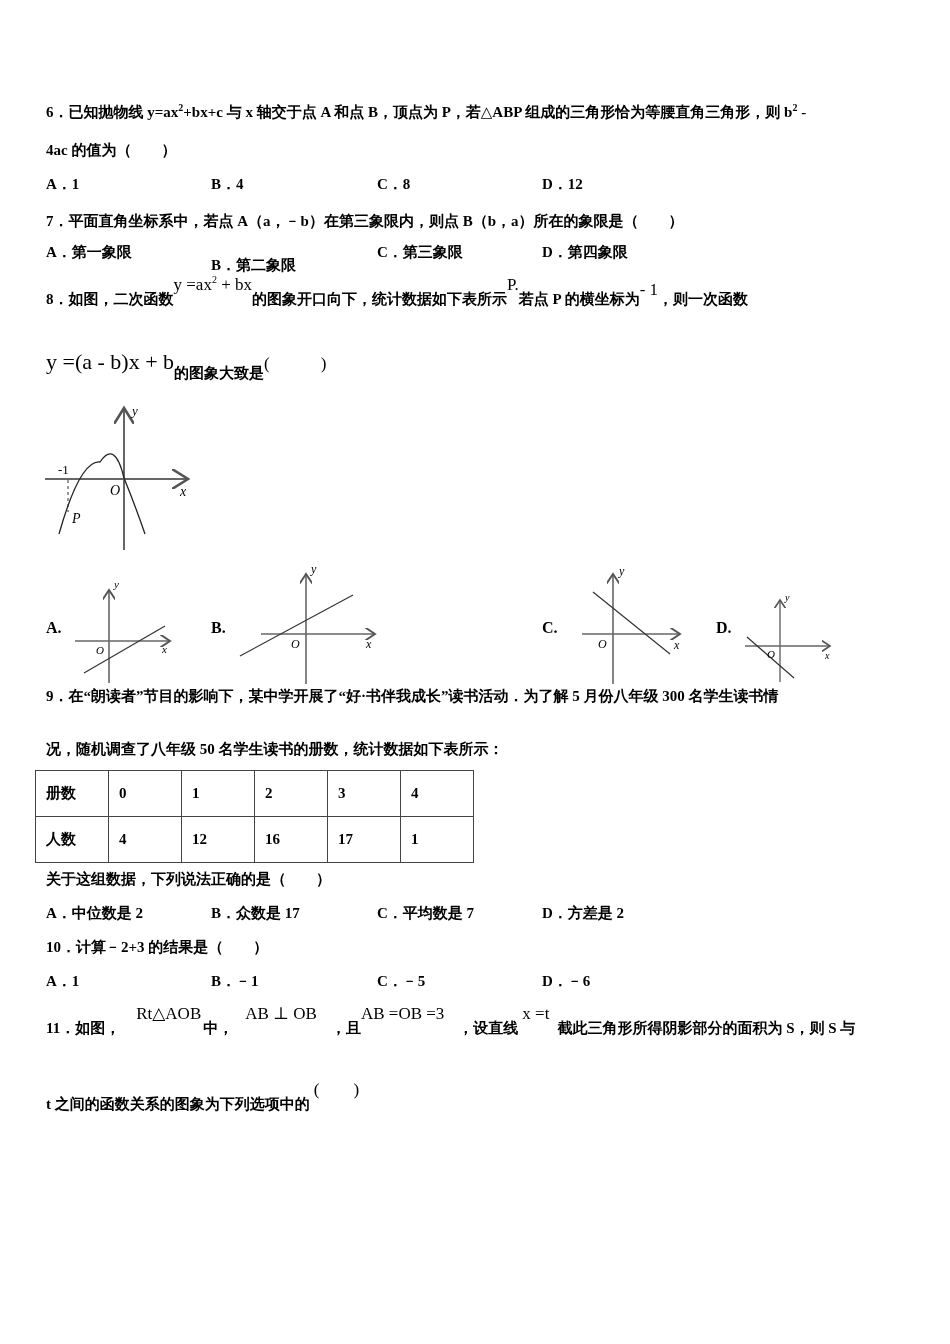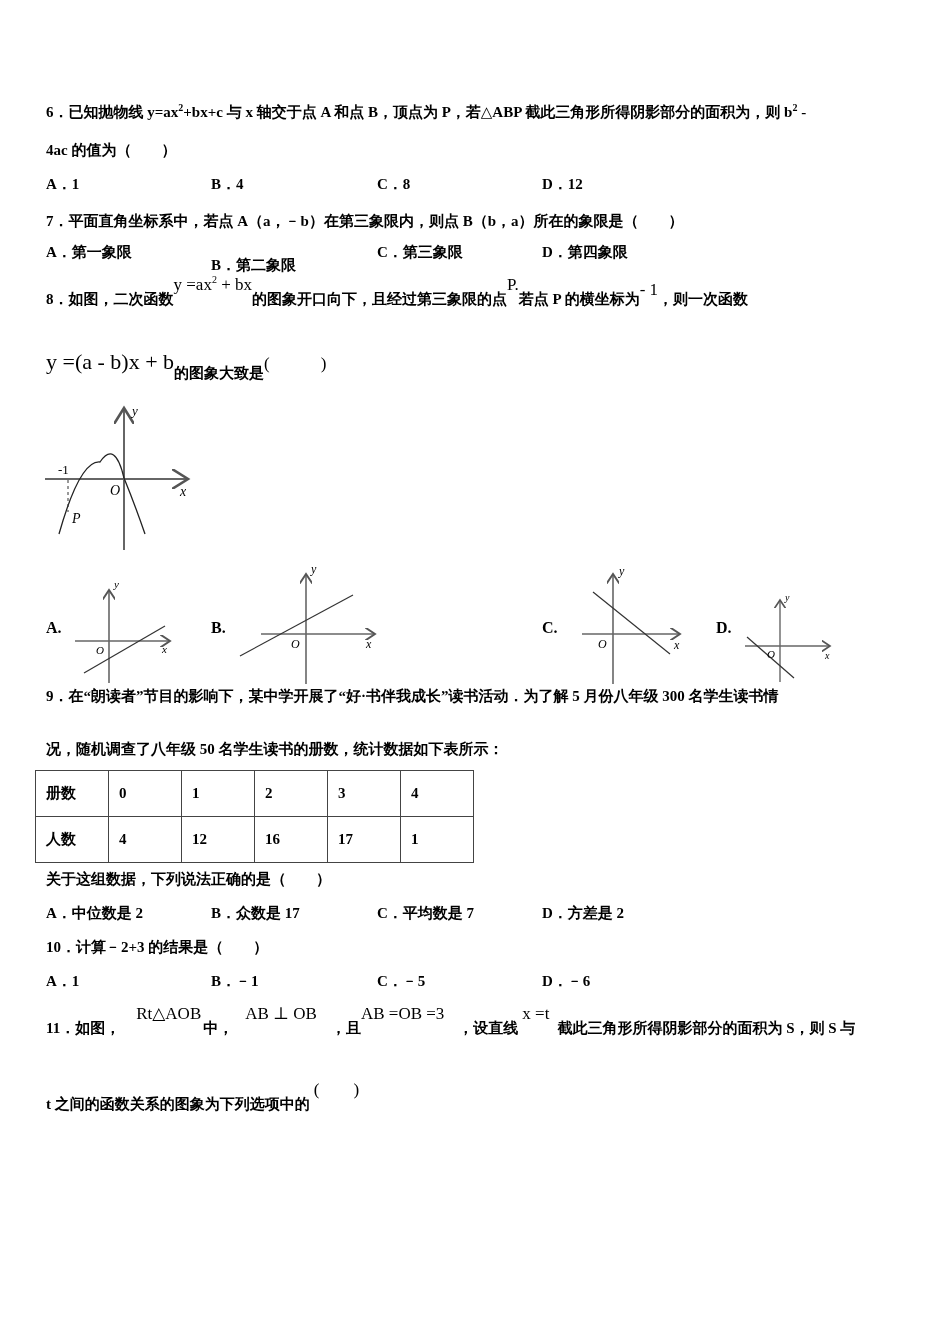--- a/index.html
+++ b/index.html
@@ -15,36 +15,36 @@
   table.data td { border:1.5px solid #444; height:45px; padding:0 0 0 10px; vertical-align:middle; }
   table.data td.h { width:62px; }
   table.data td.v { width:62px; }
   svg text { font-family:"Liberation Serif", serif; font-style:italic; }
   .figlabel { position:absolute; font-size:16px; font-weight:bold; }
 </style>
 </head>
 <body>
 
 <div class="line" style="top:103px;">
-  <span>6．已知抛物线 y=ax</span><span class="sup">2</span><span>+bx+c 与 x 轴交于点 A 和点 B，顶点为 P，若△ABP 截此三角形所得阴影部分的面积为，则 b</span><span class="sup">2</span><span> -</span>
+  <span>6．已知抛物线 y=ax</span><span class="sup">2</span><span>+bx+c 与 x 轴交于点 A 和点 B，顶点为 P，若△ABP 组成的三角形恰为等腰直角三角形，则 b</span><span class="sup">2</span><span> -</span>
 </div>
 <div class="line" style="top:141px;">4ac 的值为（　　）</div>
 <div class="opt" style="left:46px; top:175px;">A．1</div>
 <div class="opt" style="left:211px; top:175px;">B．4</div>
 <div class="opt" style="left:377px; top:175px;">C．8</div>
 <div class="opt" style="left:542px; top:175px;">D．12</div>
 
 <div class="line" style="top:212px;">7．平面直角坐标系中，若点 A（a，﹣b）在第三象限内，则点 B（b，a）所在的象限是（　　）</div>
 <div class="opt" style="left:46px; top:243px;">A．第一象限</div>
 <div class="opt" style="left:211px; top:256px;">B．第二象限</div>
 <div class="opt" style="left:377px; top:243px;">C．第三象限</div>
 <div class="opt" style="left:542px; top:243px;">D．第四象限</div>
 
 <div class="line" style="top:290px;">
-  <span>8．如图，二次函数</span><span class="math upx"><span>y =ax</span><span class="sup">2</span><span> + bx</span></span><span>的图象开口向下，且经过第三象限的点</span><span class="math upx">P.</span><span>若点 P 的横坐标为</span><span class="math up">- 1</span><span>，则一次函数</span>
+  <span>8．如图，二次函数</span><span class="math upx"><span>y =ax</span><span class="sup">2</span><span> + bx</span></span><span>的图象开口向下，统计数据如下表所示</span><span class="math upx">P.</span><span>若点 P 的横坐标为</span><span class="math up">- 1</span><span>，则一次函数</span>
 </div>
 <div class="line" style="top:362px;">
   <span class="math up" style="font-size:22px;">y =(a - b)x + b</span><span>的图象大致是</span><span class="math up">(　　　)</span>
 </div>
 
 <svg style="position:absolute; left:40px; top:400px;" width="160" height="155">
   <defs>
     <marker id="arr" markerWidth="10" markerHeight="10" refX="8" refY="5" orient="auto">
       <path d="M0,0 L8,5 L0,10" fill="none" stroke="#555" stroke-width="1.3"></path>
     </marker>

